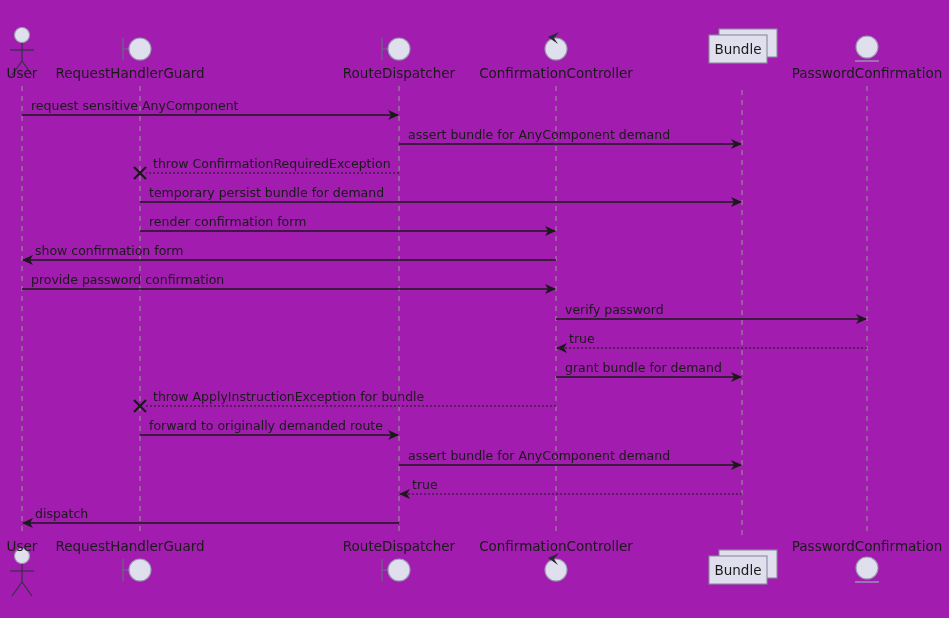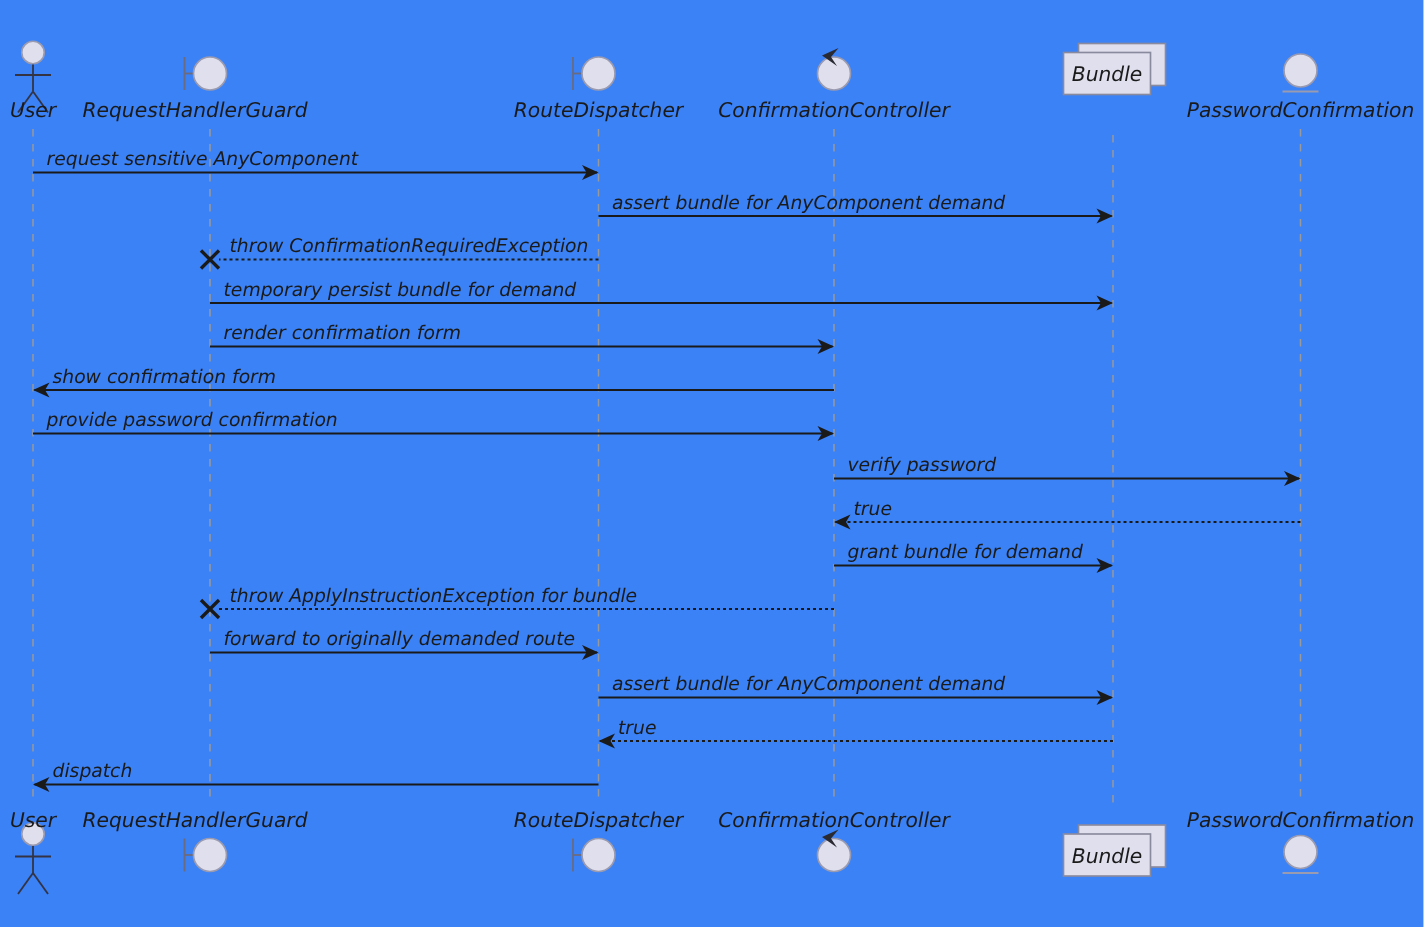--- a/index.html
+++ b/index.html
@@ -8,23 +8,22 @@
     background: #ffffff;
   }
   body {
     font-family: "DejaVu Sans", sans-serif;
     -webkit-font-smoothing: antialiased;
   }
   #diagram {
     position: relative;
     width: 949px;
     height: 618px;
-    background: #3b82f6;
+    background: #a21caf;
     overflow: hidden;
-    font-style: italic;
   }
   #svg-root {
     position: absolute;
     left: 0;
     top: 0;
     width: 949px;
     height: 618px;
   }
   .lifeline {
     stroke: #999999;

